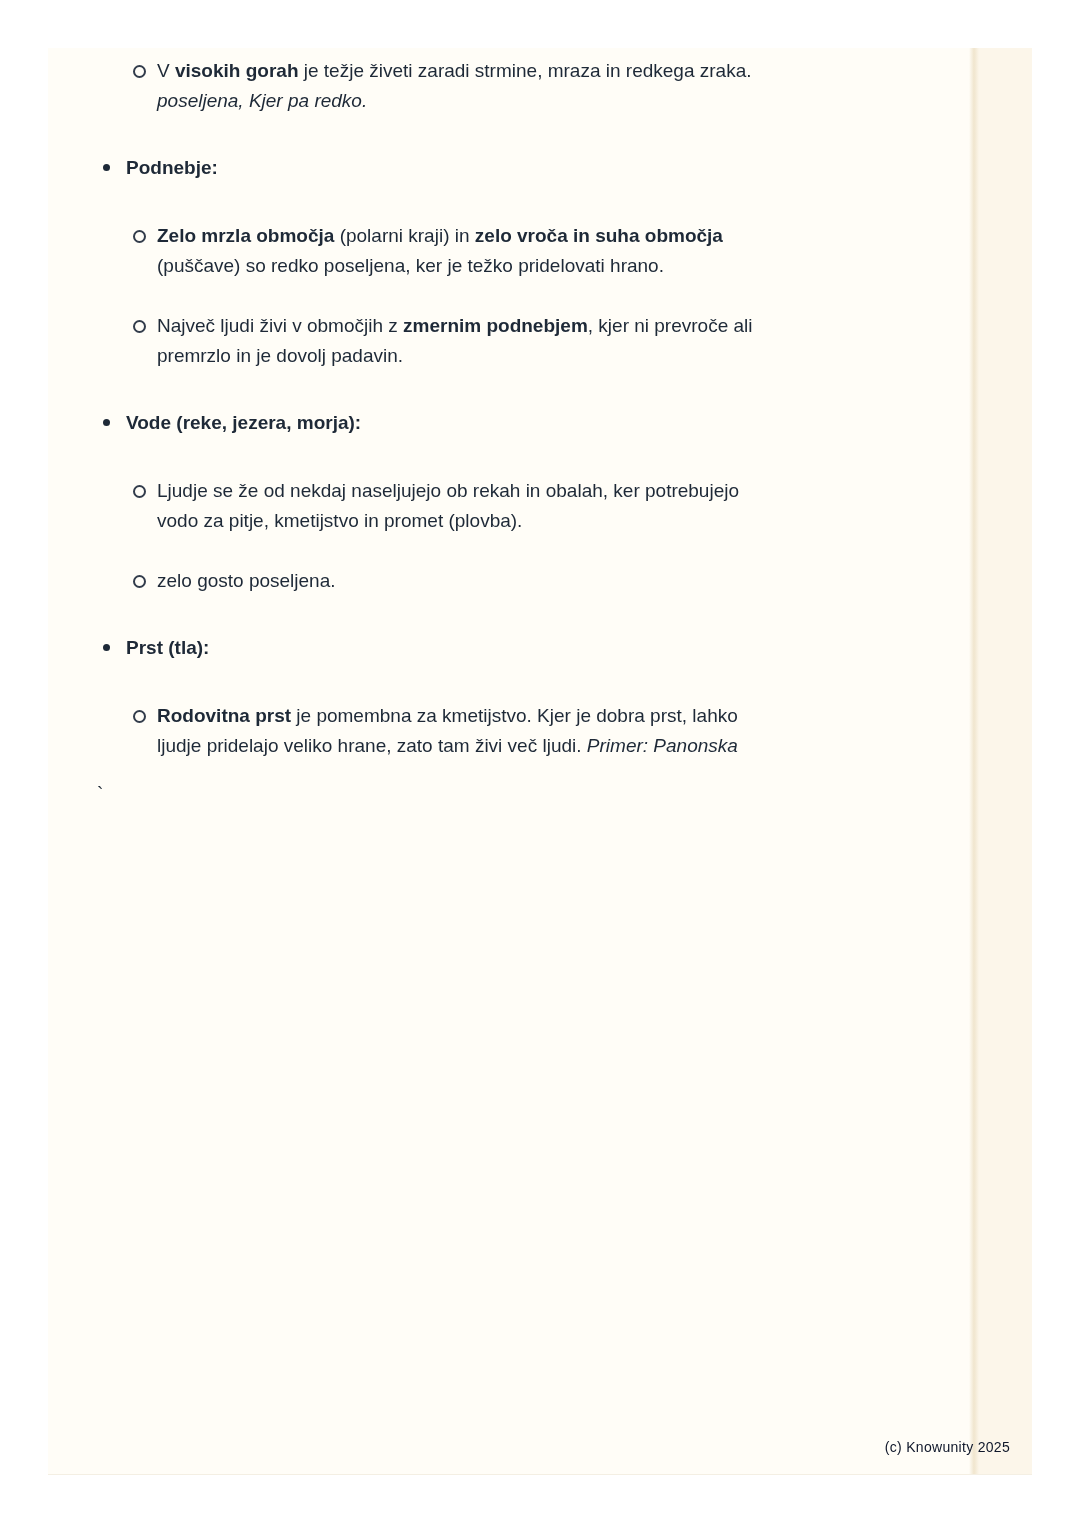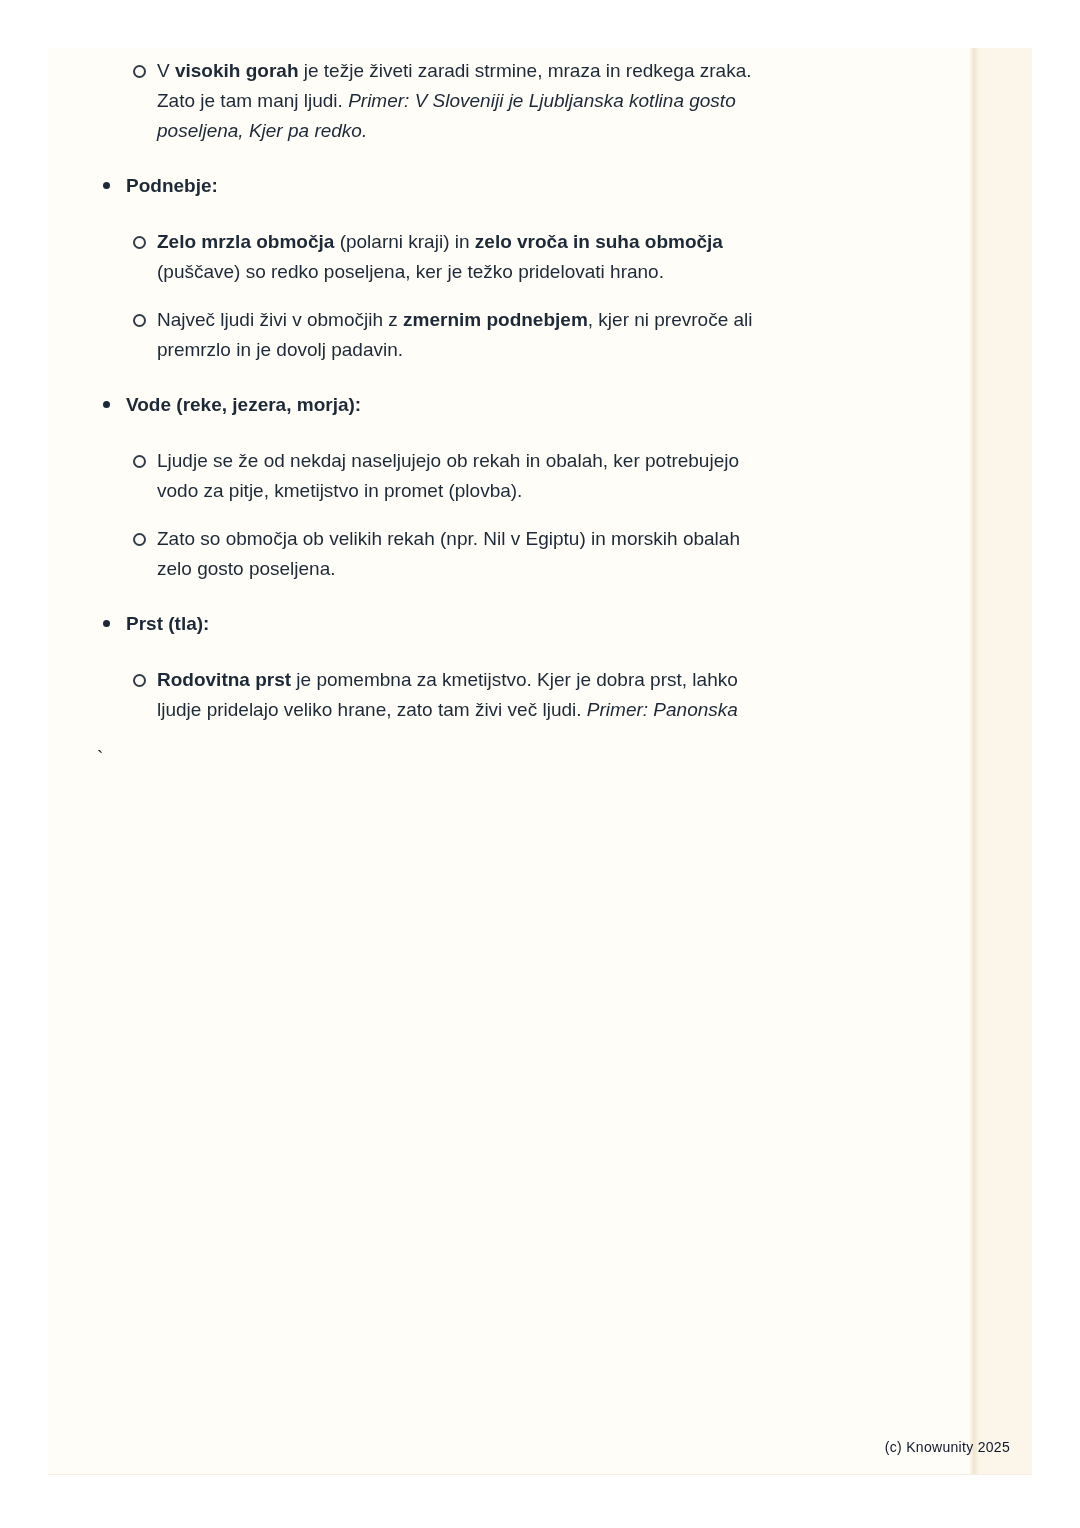--- a/index.html
+++ b/index.html
@@ -102,25 +102,24 @@
   }
 </style>
 </head>
 <body>
 
 <div class="canvas">
   <div class="paper">
     <div class="edge-strip"></div>
     <div class="fold-line"></div>
     <div class="content">
-      <div id="notes-list" style="display:flex;flex-direction:column;align-items:flex-start;">
+      <div id="notes-list" style="display:flex;flex-direction:column;align-items:flex-start;gap:12px;">
           <div class="li l2">
             <span class="marker"></span>
             <div class="line"><span>V </span><span class="b">visokih gorah</span><span> je težje živeti zaradi strmine, mraza in redkega zraka.</span></div>
-            <div class="line"><span>Zato je tam manj ljudi. </span><span class="i">Primer: V Sloveniji je Ljubljanska kotlina gosto</span></div>
             <div class="line"><span class="i">poseljena, Kjer pa redko.</span></div>
           </div>
           <div class="li l1">
             <span class="marker"></span>
             <div class="line"><span class="b">Podnebje:</span></div>
           </div>
           <div class="li l2">
             <span class="marker"></span>
             <div class="line"><span class="b">Zelo mrzla območja</span><span> (polarni kraji) in </span><span class="b">zelo vroča in suha območja</span></div>
             <div class="line"><span>(puščave) so redko poseljena, ker je težko pridelovati hrano.</span></div>
@@ -134,21 +133,20 @@
             <span class="marker"></span>
             <div class="line"><span class="b">Vode (reke, jezera, morja):</span></div>
           </div>
           <div class="li l2">
             <span class="marker"></span>
             <div class="line"><span>Ljudje se že od nekdaj naseljujejo ob rekah in obalah, ker potrebujejo</span></div>
             <div class="line"><span>vodo za pitje, kmetijstvo in promet (plovba).</span></div>
           </div>
           <div class="li l2">
             <span class="marker"></span>
-            <div class="line"><span>Zato so območja ob velikih rekah (npr. Nil v Egiptu) in morskih obalah</span></div>
             <div class="line"><span>zelo gosto poseljena.</span></div>
           </div>
           <div class="li l1">
             <span class="marker"></span>
             <div class="line"><span class="b">Prst (tla):</span></div>
           </div>
           <div class="li l2">
             <span class="marker"></span>
             <div class="line"><span class="b">Rodovitna prst</span><span> je pomembna za kmetijstvo. Kjer je dobra prst, lahko</span></div>
             <div class="line"><span>ljudje pridelajo veliko hrane, zato tam živi več ljudi. </span><span class="i">Primer: Panonska</span></div>

